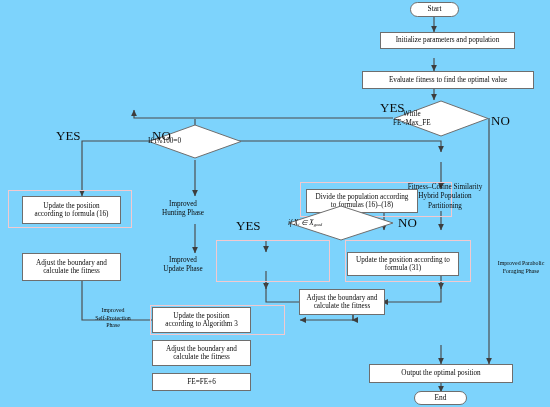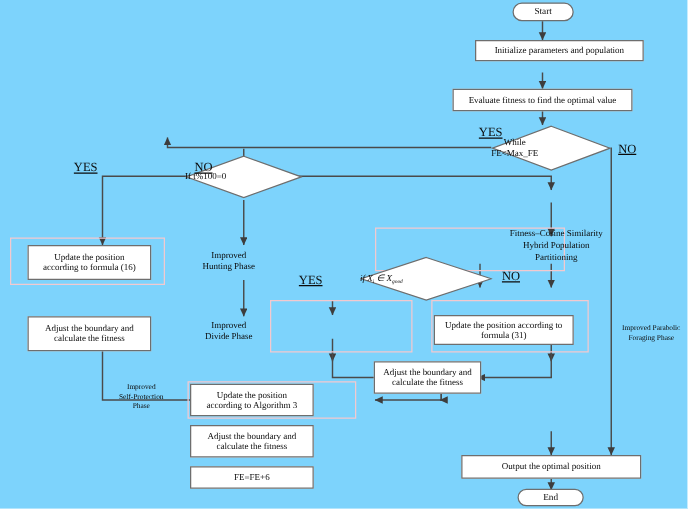--- a/index.html
+++ b/index.html
@@ -8,21 +8,21 @@
   #canvas svg{position:absolute;left:0;top:0;width:550px;height:407px;pointer-events:none;}
 
   .node{position:absolute;box-sizing:border-box;display:flex;align-items:center;
         justify-content:center;text-align:center;color:#0b0b0b;background:#fff;
         border:1px solid #6e6e6e;line-height:1.12;}
   .proc{font-size:7.2px;padding:1px 2px;}
   .term{border-radius:999px;font-size:7.4px;}
   .diamond-wrap{position:absolute;display:flex;align-items:center;justify-content:flex-start;}
   .diamond-label{position:relative;font-size:7.2px;text-align:center;color:#0b0b0b;
         line-height:1.12;z-index:3;}
-  .lbl{position:absolute;font-size:10px;color:#0b0b0b;text-align:right;line-height:1.15;text-decoration:underline;}
+  .lbl{position:absolute;font-size:13px;color:#0b0b0b;text-align:right;line-height:1.15;}
   .phase{position:absolute;font-size:7.2px;color:#0b0b0b;text-align:center;line-height:1.3;}
   .phase.small{font-size:5.9px;}
   .pinkbox{position:absolute;box-sizing:border-box;border:1px solid #f3c9cf;background:transparent;}
   .it{font-style:italic;}
   sub{font-size:60%;vertical-align:-0.25em;}
 </style>
 </head>
 <body>
 
 <div id="canvas">
@@ -77,21 +77,21 @@
   <div class="pinkbox" style="left:150px;top:305px;width:135px;height:30px;"></div>
 
   <div class="node term" style="left:410px;top:2px;width:49px;height:15px;">
     <span>Start</span>
   </div>
 
   <div class="node proc" style="left:367px;top:32px;width:135px;height:17px;margin-left:13px;">
     <span>Initialize parameters and population</span>
   </div>
 
-  <div class="node proc" style="left:362px;top:71px;width:144px;height:18px;">
+  <div class="node proc" style="left:362px;top:71px;width:172px;height:18px;">
     <span>Evaluate fitness to find the optimal value</span>
   </div>
 
   <div class="diamond-wrap" style="left:393px;top:100px;width:96px;height:37px;">
     <svg viewBox="0 0 96 37" style="position:absolute;left:0;top:0;width:96px;height:37px;">
       <polygon points="48,1 95,18.5 48,36 1,18.5" fill="#ffffff" stroke="#6e6e6e" stroke-width="1"></polygon>
     </svg>
     <div class="diamond-label">
       <div>While</div>
       <div>FE&lt;Max_FE</div>
@@ -114,20 +114,24 @@
   <div class="node proc" style="left:22px;top:196px;width:99px;height:28px;flex-direction:column;">
     <span>Update the position</span>
     <span>according to formula (16)</span>
   </div>
 
   <div class="node proc" style="left:22px;top:253px;width:99px;height:28px;flex-direction:column;">
     <span>Adjust the boundary and</span>
     <span>calculate the fitness</span>
   </div>
 
+  <div class="node proc" style="left:306px;top:189px;width:112px;height:24px;flex-direction:column;">
+    <span>Divide the population  according</span>
+    <span>to formulas (16)–(18)</span>
+  </div>
 
   <div class="diamond-wrap" style="left:288px;top:205px;width:106px;height:36px;">
     <svg viewBox="0 0 106 36" style="position:absolute;left:0;top:0;width:106px;height:36px;">
       <polygon points="53,1 105,18 53,35 1,18" fill="#ffffff" stroke="#6e6e6e" stroke-width="1"></polygon>
     </svg>
     <div class="diamond-label it">
       <span>if X</span><sub>i</sub><span> ∈ X</span><sub>good</sub>
     </div>
   </div>
 
@@ -167,21 +171,21 @@
     <span>End</span>
   </div>
 
   <div class="phase" style="left:140px;top:200px;width:86px;">
     <div>Improved</div>
     <div>Hunting Phase</div>
   </div>
 
   <div class="phase" style="left:140px;top:256px;width:86px;">
     <div>Improved</div>
-    <div>Divide Phase</div>
+    <div>Update Phase</div>
   </div>
 
   <div class="phase small" style="left:77px;top:307px;width:72px;">
     <div>Improved</div>
     <div>Self-Protection</div>
     <div>Phase</div>
   </div>
 
   <div class="phase" style="left:405px;top:183px;width:80px;">
     <div>Fitness–Cosine Similarity</div>

